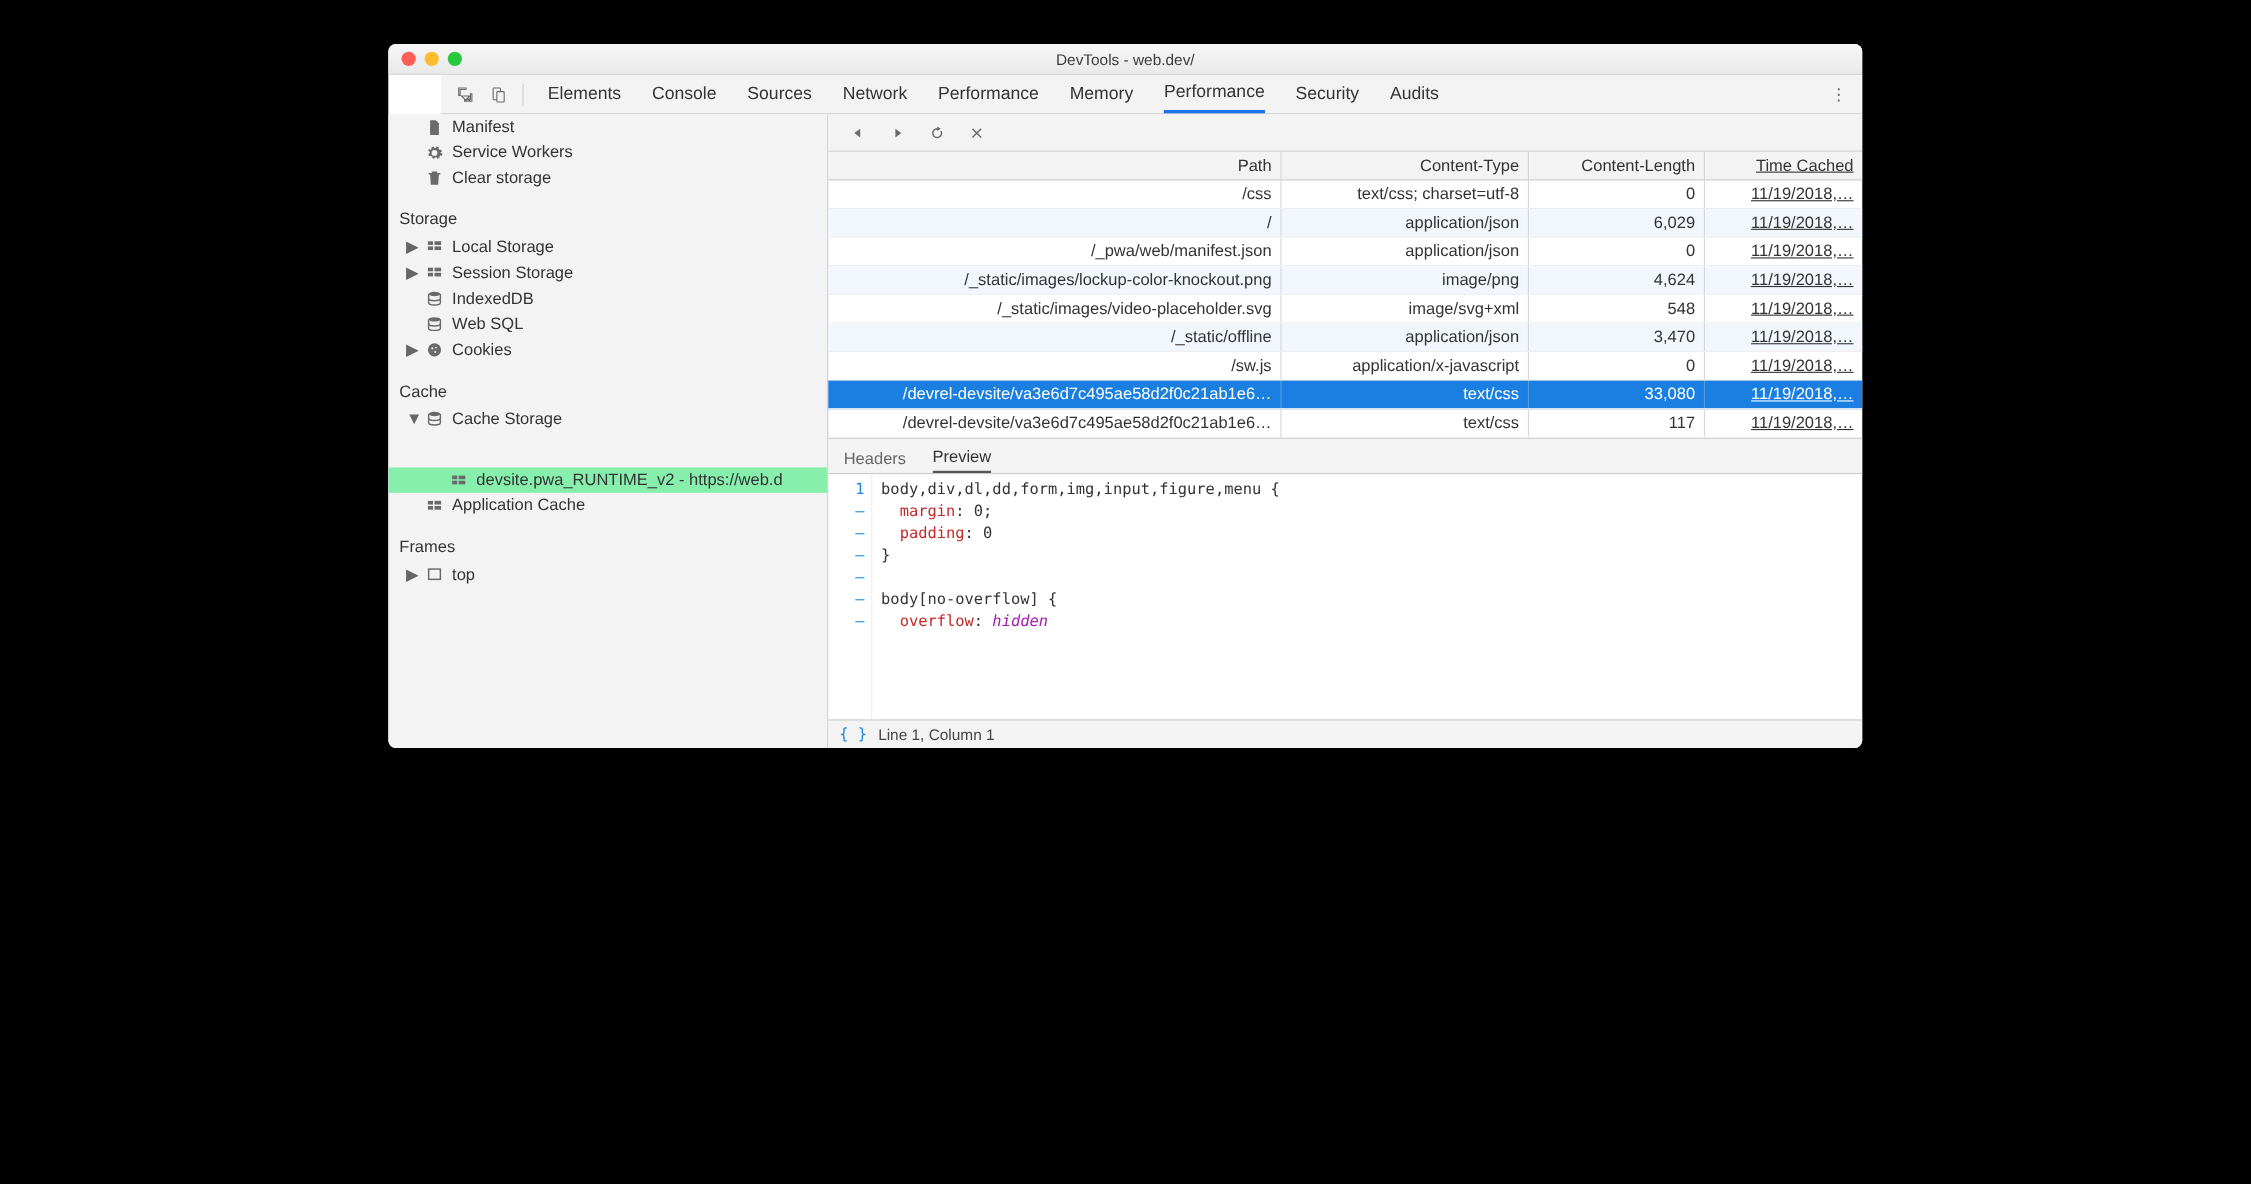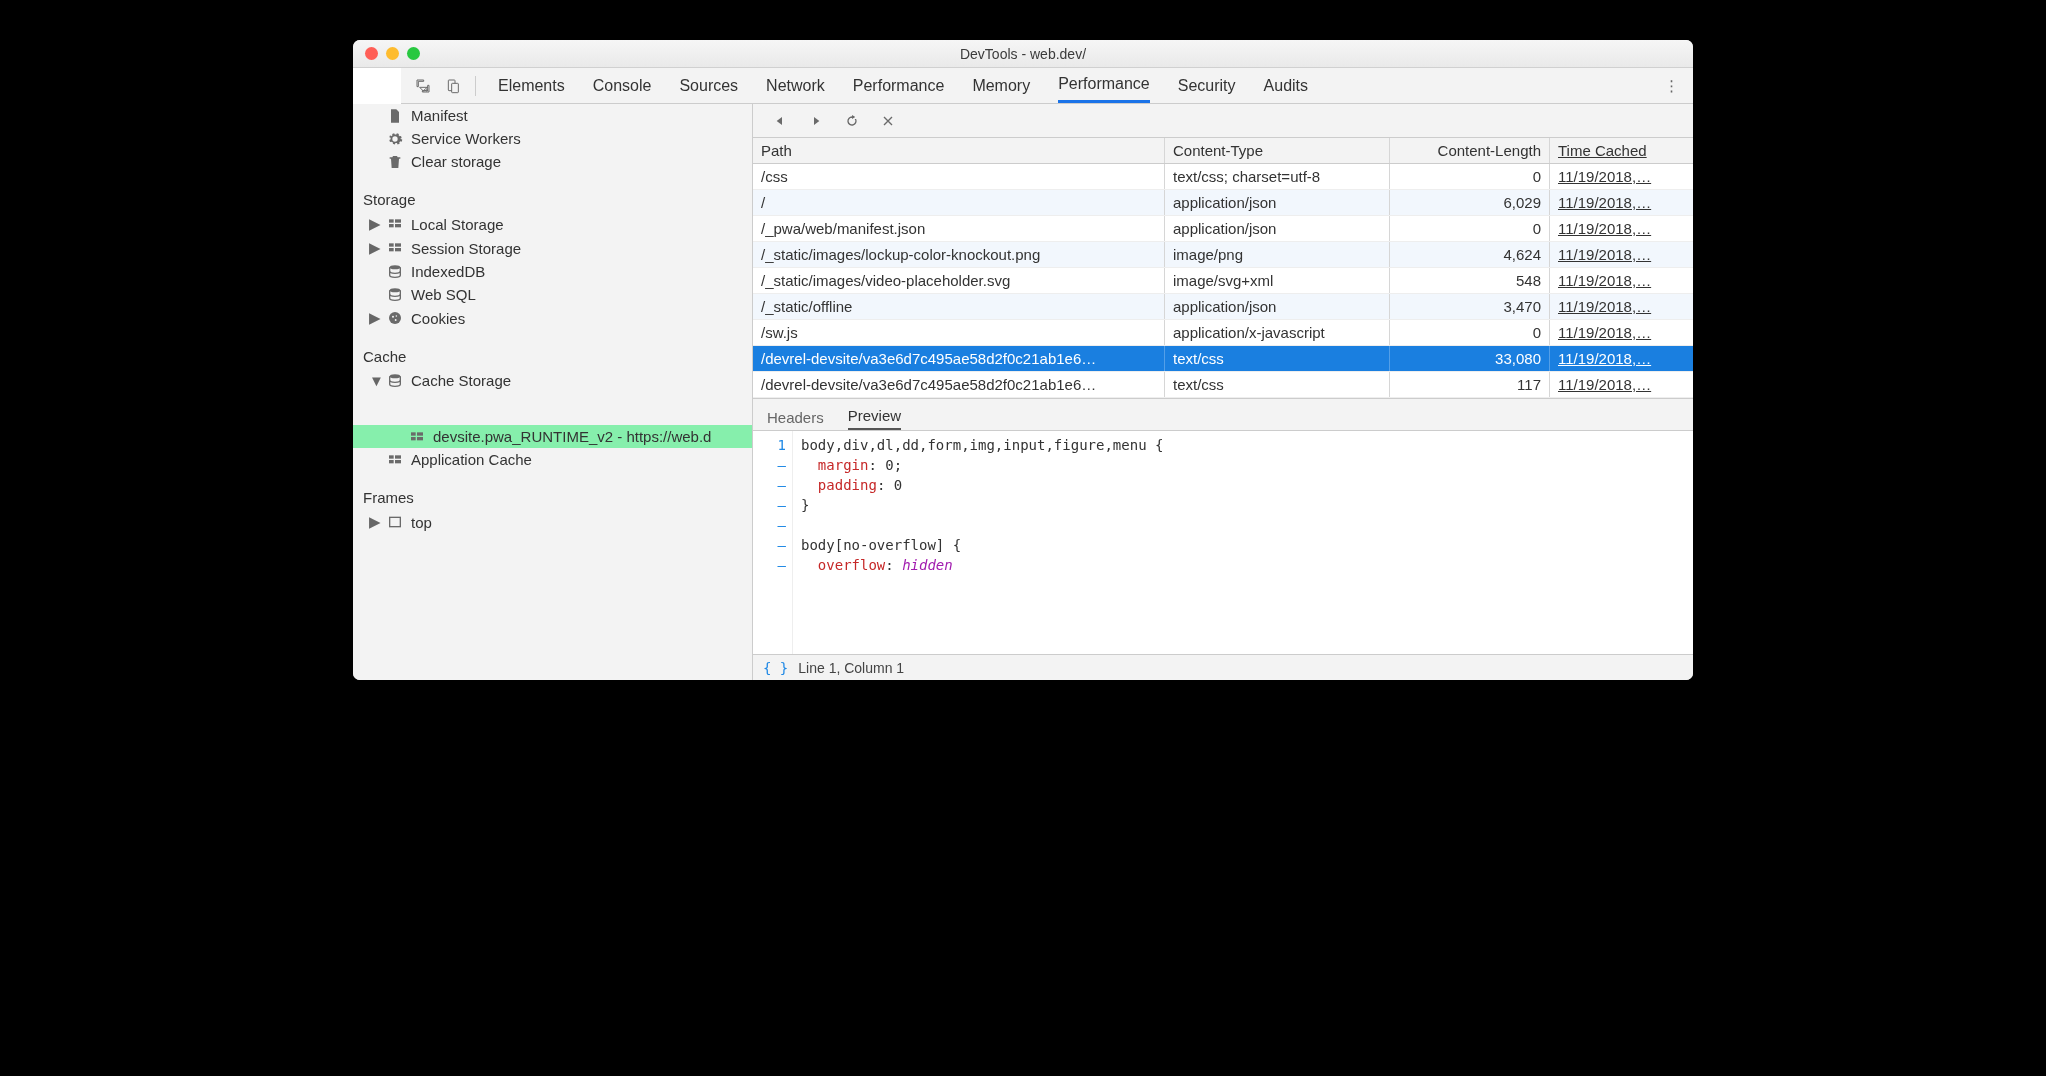--- a/index.html
+++ b/index.html
@@ -23,21 +23,21 @@
 .sb-group-title{padding:8px 10px 4px 10px; color:#333; font-size:15px;}
 .sb-item .chev{width:10px; text-align:center; color:#666; margin-left:-18px; margin-right:0;}
 .icon{width:16px; height:16px; flex:none; display:inline-flex; align-items:center; justify-content:center;}
 .icon svg{width:16px;height:16px;fill:#6a6a6a;}
 .main{flex:1; display:flex; flex-direction:column; min-width:0;}
 .toolbar{height:34px; background:#f3f3f3; border-bottom:1px solid #ccc; display:flex; align-items:center; padding-left:18px; gap:18px; color:#555;}
 .toolbar .ic{width:18px;height:18px;display:flex;align-items:center;justify-content:center;cursor:pointer;}
 .toolbar svg{width:16px;height:16px;fill:#6a6a6a;}
 .table{display:flex; flex-direction:column; font-size:15px; border-bottom:1px solid #ccc;}
 .thead{display:flex; background:#f3f3f3; border-bottom:1px solid #ccc; color:#333;}
-.th,.td{padding:4px 8px; border-right:1px solid #d6d6d6; overflow:hidden; white-space:nowrap; text-overflow:ellipsis;}
+.th,.td{padding:4px 8px; border-right:1px solid #d6d6d6; overflow:hidden; white-space:nowrap; text-overflow:ellipsis;text-align:right;}
 .th:last-child,.td:last-child{border-right:none;}
 .c0{flex:0 0 412px;} .c1{flex:0 0 225px;} .c2{flex:0 0 160px; text-align:right;} .c3{flex:1;text-decoration:underline;}
 .tr{display:flex; border-bottom:1px solid #eee;}
 .tr.alt{background:#f2f7fd;}
 .tr.sel{background:#1a7fe0; color:#fff;}
 .tr.sel .td{border-right-color:rgba(255,255,255,0.25);}
 .preview-tabs{display:flex; gap:24px; padding:6px 14px 0; background:#f3f3f3; border-bottom:1px solid #ccc; height:32px; align-items:flex-end;}
 .ptab{font-size:15px; color:#666; padding-bottom:4px; cursor:pointer;}
 .ptab.active{color:#333; border-bottom:2px solid #555;}
 .code-area{flex:1; display:flex; font-family: Menlo, Consolas, monospace; font-size:14px; overflow:hidden;}

